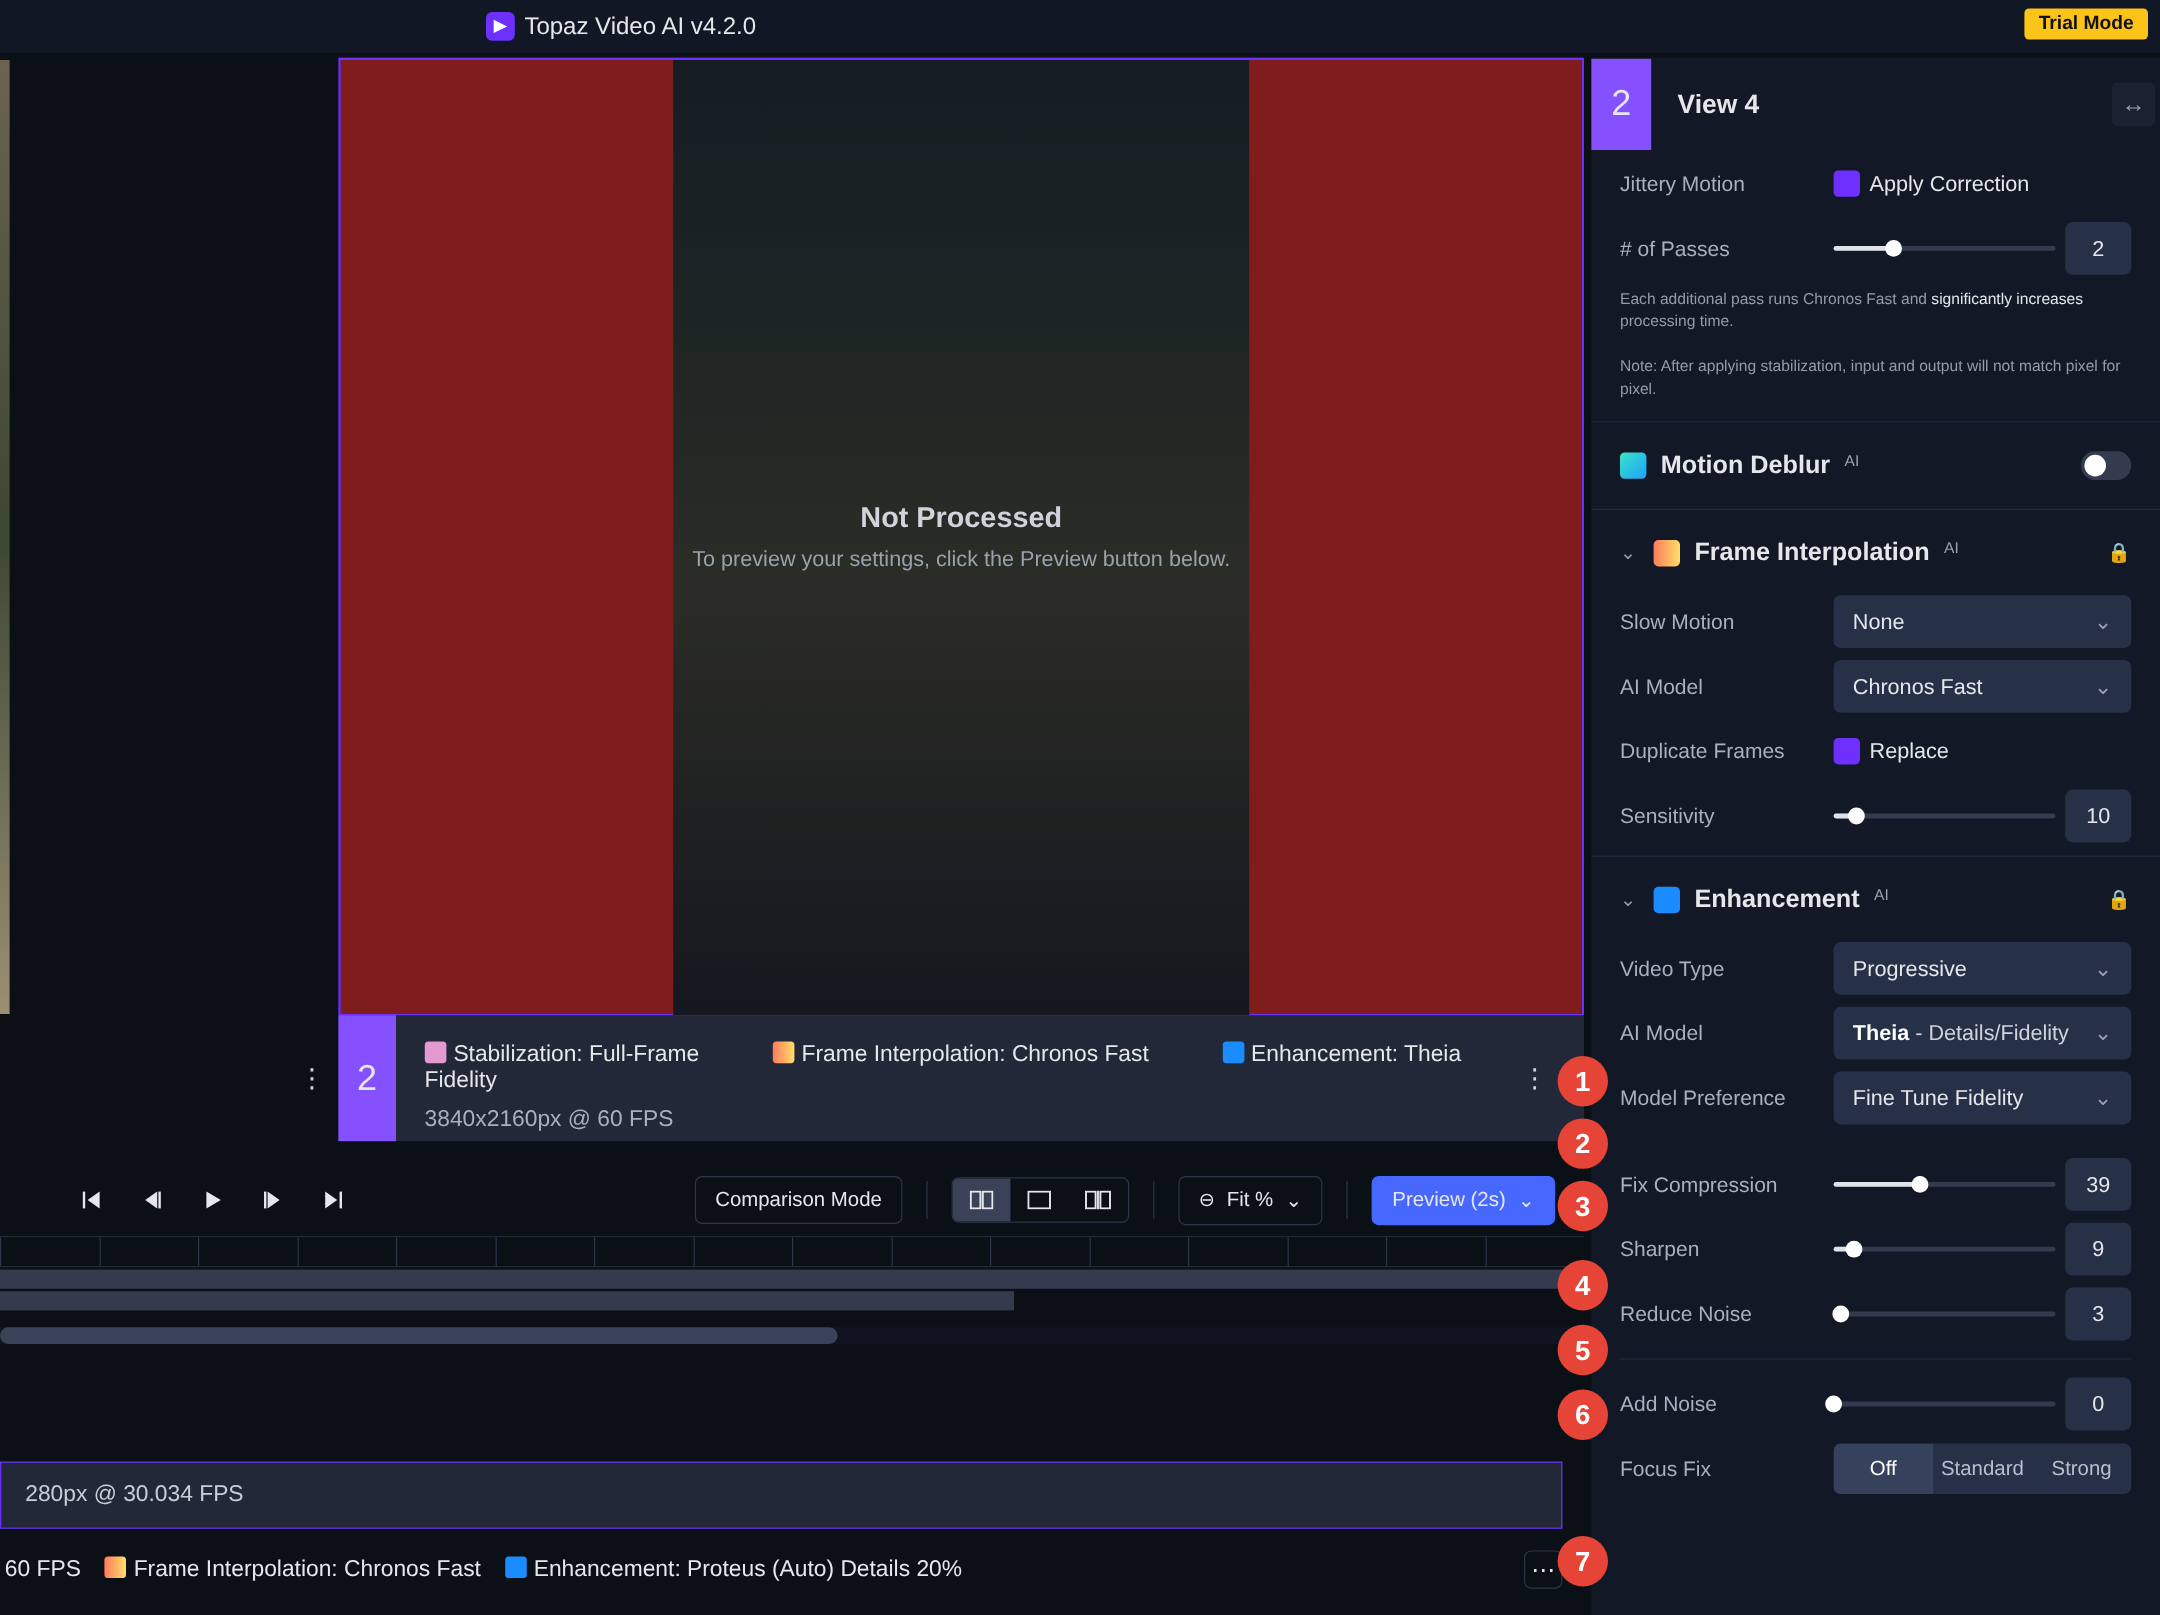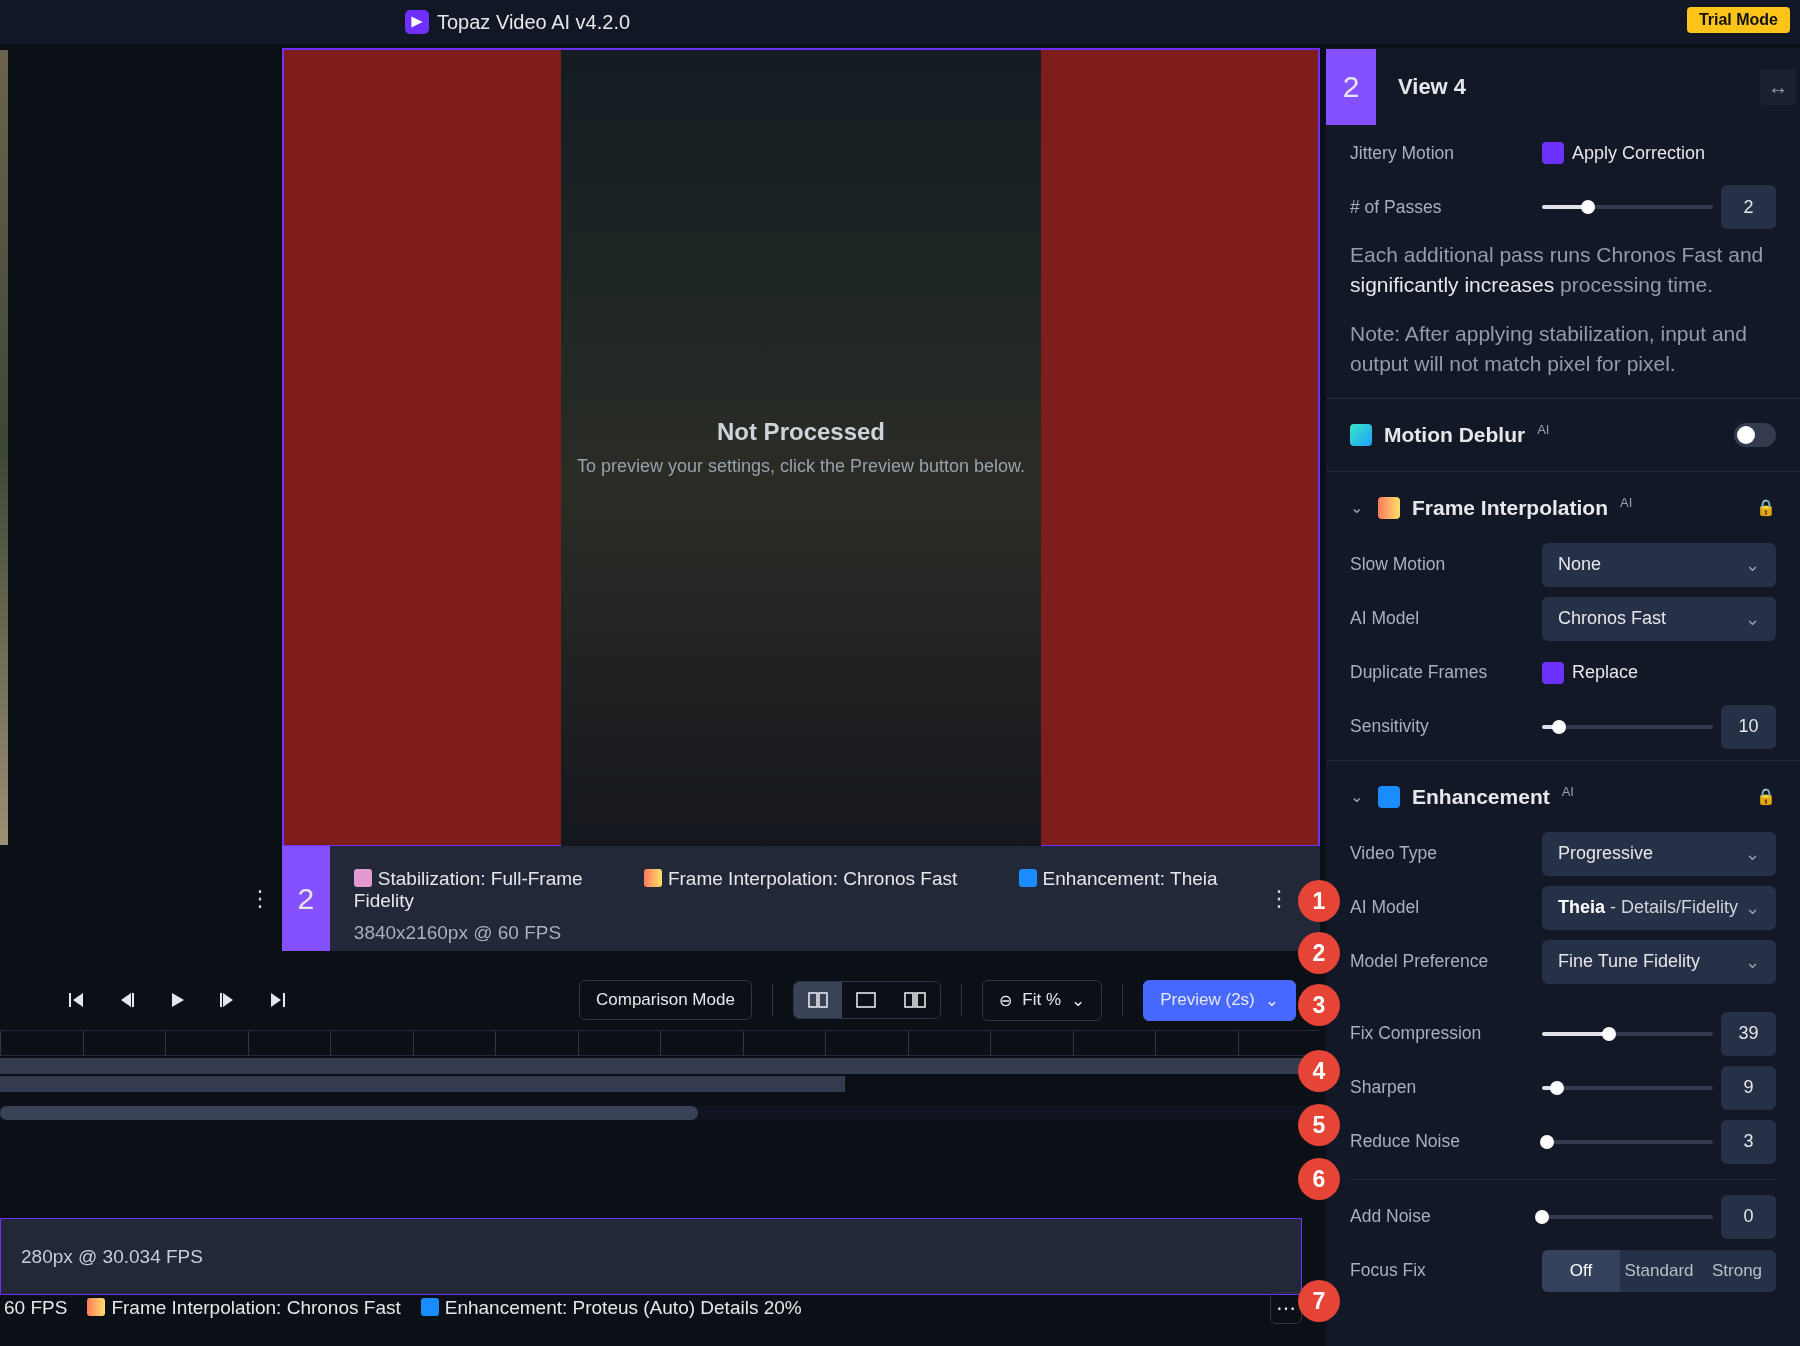--- a/index.html
+++ b/index.html
@@ -45,42 +45,42 @@
   .btn-flat { display:flex; align-items:center; gap:10px; }
 
   
   .timeline { position:absolute; left:0; top:1030px; width:1320px; height:310px; }
   .ticks { height:26px; border-top:1px solid #232a3b; border-bottom:1px solid #232a3b; display:flex; }
   .ticks span { flex:1; border-left:1px solid #2d3547; }
   .track { height:16px; background:#343b4e; margin-top:2px; }
   .track.half { width:64%; }
   .scroll-track { height:14px; background:#0f1420; margin-top:14px; position:relative; }
   .scroll-thumb { position:absolute; left:0; top:0; height:100%; width:698px; background:#3a4258; border-radius:7px; }
-  .clip-card { position:absolute; left:0; top:1218px; width:1302px; height:77px; background:#222838; border:1px solid #6e30ff; display:flex; align-items:center; padding:0 20px; font-size:19px; color:#c8cdd8; }
+  .clip-card { position:absolute; left:0; top:1218px; width:1302px; height:56px; background:#222838; border:1px solid #6e30ff; display:flex; align-items:center; padding:0 20px; font-size:19px; color:#c8cdd8; }
   .bottom-info { position:absolute; left:0; top:1292px; width:1302px; display:flex; align-items:center; gap:20px; font-size:19px; padding-left:4px; }
   .icon-btn-sm { width:32px; height:32px; border:1px solid #2d3547; border-radius:6px; display:flex; align-items:center; justify-content:center; font-size:20px; cursor:pointer; margin-left:auto; }
 
   
   .panel { position:absolute; right:0; top:48px; width:474px; height:1298px; background:#121826; display:flex; flex-direction:column; overflow:hidden; }
   .panel-head { display:flex; align-items:center; height:78px; }
   .panel-head .clip-badge { width:50px; height:76px; font-size:30px; display:flex; align-items:center; justify-content:center; }
   .panel-head .title { font-size:22px; font-weight:600; margin-left:22px; }
   .panel-head .resize { margin-left:auto; width:36px; height:36px; display:flex; align-items:center; justify-content:center; color:#9aa1ad; font-size:20px; background:#1a2232; margin-right:4px; border-radius:4px; }
 
   .panel-body { flex:1; overflow-y:auto; padding:0 24px 40px; }
-  .row { display:flex; align-items:center; height:54px; gap:32px; }
+  .row { display:flex; align-items:center; height:54px; gap:18px; }
   .row .label { font-size:17.5px; color:#a8afbd; width:160px; }
   .row .control { flex:1; display:flex; align-items:center; gap:8px; }
   .checkbox { width:22px; height:22px; background:#6e30ff; border-radius:4px; flex:none; }
   .check-text { font-size:18px; }
   .slider { flex:1; height:4px; background:#343b4e; border-radius:2px; position:relative; }
   .slider .fill { position:absolute; left:0; top:0; height:100%; background:#dfe2e8; border-radius:2px; }
   .slider .knob { position:absolute; top:50%; width:14px; height:14px; background:#fff; border-radius:50%; transform:translate(-50%,-50%); }
   .numbox { width:55px; height:44px; background:#263047; border-radius:6px; display:flex; align-items:center; justify-content:center; font-size:18px; }
-  .helper { font-size:21px; color:#949ba8; line-height:1.45; margin:6px 0 18px; }
+  .helper { font-size:13px; color:#949ba8; line-height:1.45; margin:6px 0 18px; }
   .helper b { color:#e6e7ea; font-weight:500; }
   .section-head { display:flex; align-items:center; gap:12px; height:60px; margin-top:4px; }
   .section-head .chev { color:#9aa1ad; font-size:16px; width:16px; }
   .section-head .icon { width:22px; height:22px; border-radius:4px; }
   .section-head .name { font-size:21px; font-weight:600; }
   .section-head .sup  { font-size:13px; color:#9aa1ad; margin-top:-10px; }
   .section-head .lock { margin-left:auto; color:#77808f; font-size:16px; }
   .toggle { margin-left:auto; width:42px; height:24px; background:#343b4e; border-radius:12px; position:relative; }
   .toggle::after { content:""; position:absolute; left:3px; top:3px; width:18px; height:18px; background:#fff; border-radius:50%; }
   .select { flex:1; height:44px; background:#263047; border-radius:6px; display:flex; align-items:center; justify-content:space-between; padding:0 16px; font-size:18px; color:#e6e7ea; }

